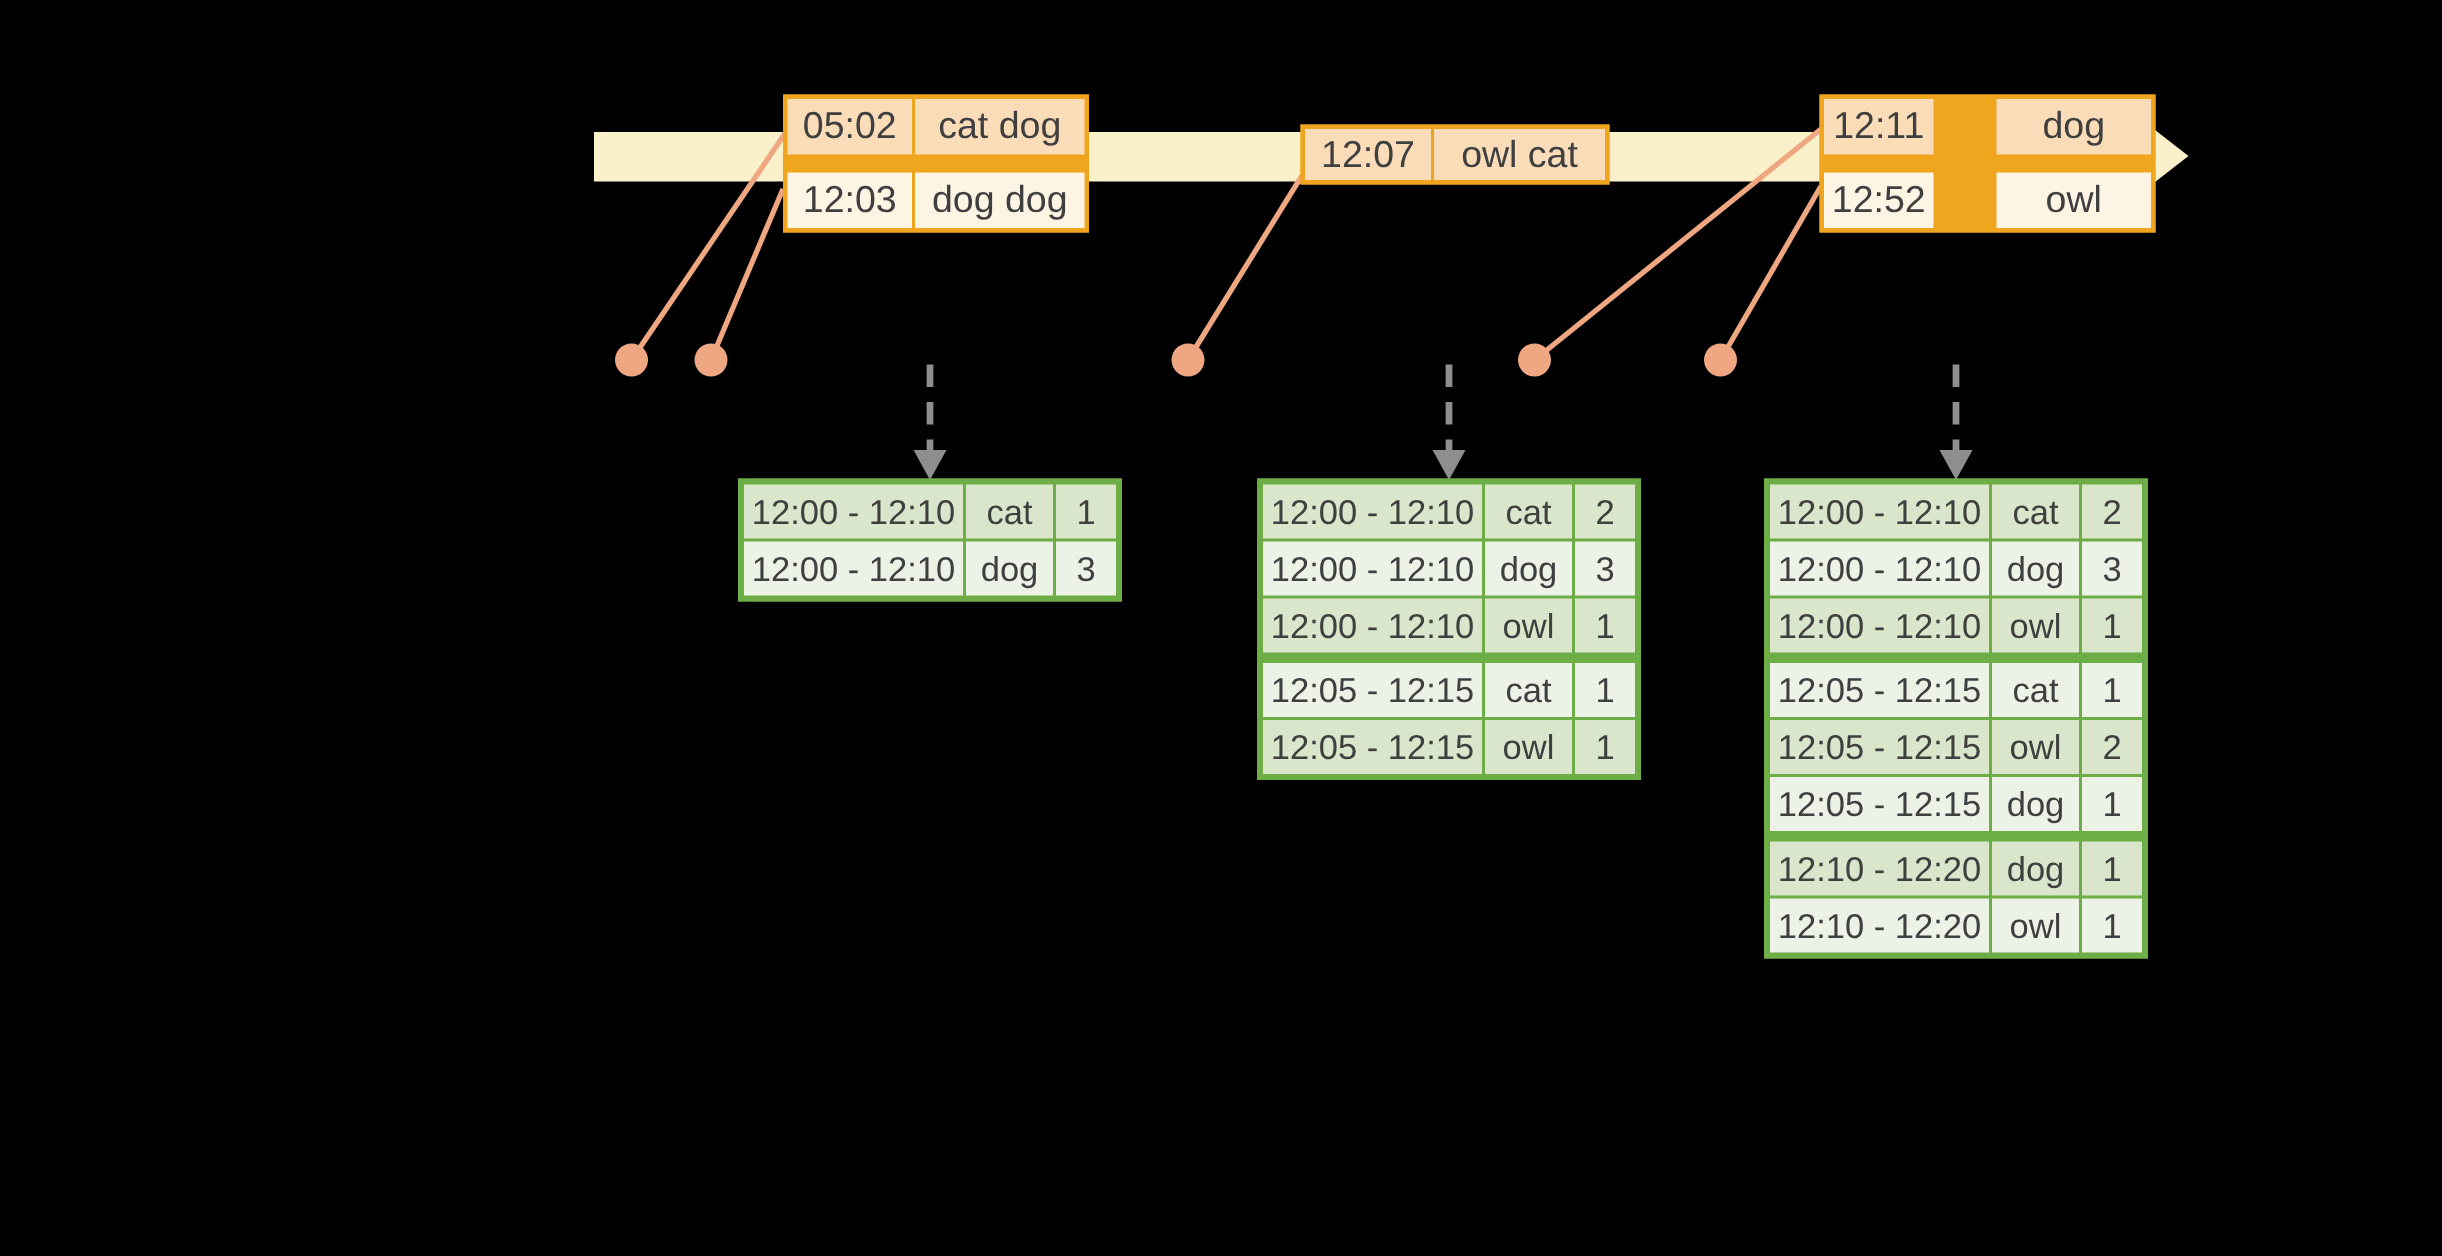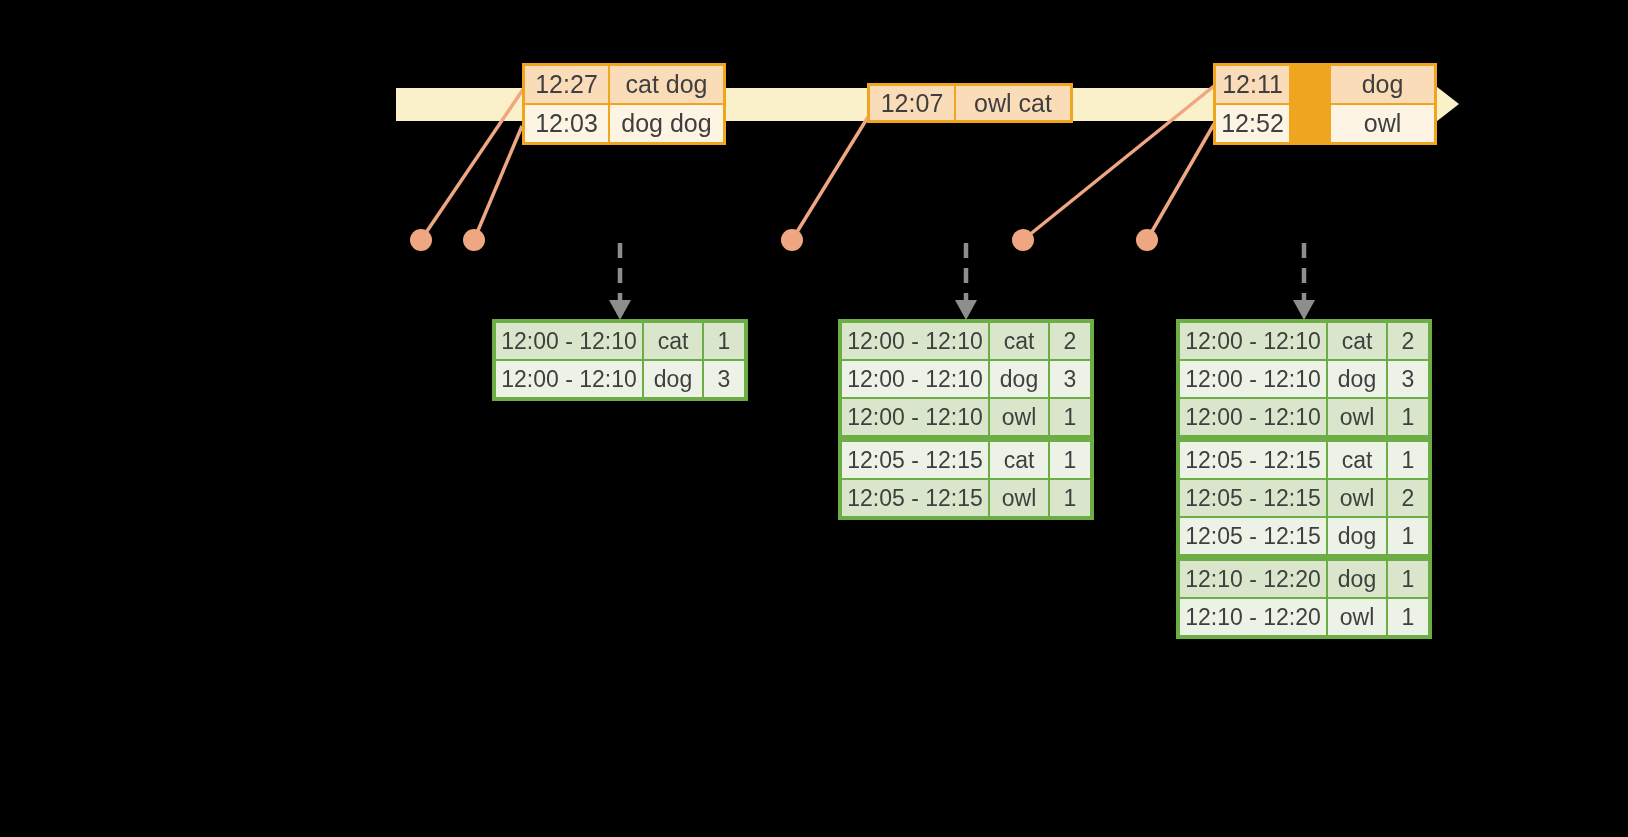--- a/index.html
+++ b/index.html
@@ -16,21 +16,21 @@
     --c-trigger-arrow:#8E8E8E;
   }
   html,body{margin:0;padding:0;}
   body{background:var(--c-background,#000);font-family:"Liberation Sans","DejaVu Sans",sans-serif;}
   .stage{position:relative;width:1628px;height:837px;background:var(--c-background,#000);overflow:hidden;}
   .overlay{position:absolute;left:0;top:0;width:1628px;height:837px;display:block;}
 
   
   .etable{position:absolute;background:var(--c-event-border);border:3px solid var(--c-event-border);}
   .etable .row{display:grid;column-gap:2px;}
-  .etable .row + .row{margin-top:2px;}
+  .etable .row + .row{margin-top:12px;}
   .etable .cell{display:flex;align-items:center;justify-content:center;
                 font-size:25px;color:var(--c-text);line-height:1;}
   .etable .row:nth-child(odd) .cell{background:var(--c-event-row-odd);}
   .etable .row:nth-child(even) .cell{background:var(--c-event-row-even);}
   #etable1{left:522px;top:63px;}
   #etable1 .row{grid-template-columns:83px 113px;height:37px;}
   #etable2{left:867px;top:83px;}
   #etable2 .row{grid-template-columns:84px 114px;height:34px;}
   #etable3{left:1213px;top:63px;}
   #etable3 .row{grid-template-columns:73px 103px;height:37px;gap:42px;}
@@ -79,21 +79,21 @@
       <polygon points="609,300 631,300 620,320" style="fill:var(--c-trigger-arrow,#8E8E8E)"></polygon>
       <line x1="966" y1="243" x2="966" y2="302" stroke-dasharray="15 10" style="stroke:var(--c-trigger-arrow,#8E8E8E);stroke-width:4.5"></line>
       <polygon points="955,300 977,300 966,320" style="fill:var(--c-trigger-arrow,#8E8E8E)"></polygon>
       <line x1="1304" y1="243" x2="1304" y2="302" stroke-dasharray="15 10" style="stroke:var(--c-trigger-arrow,#8E8E8E);stroke-width:4.5"></line>
       <polygon points="1293,300 1315,300 1304,320" style="fill:var(--c-trigger-arrow,#8E8E8E)"></polygon>
     </g>
   </svg>
 
   <div id="etable1" class="etable">
       <div class="row">
-        <div class="cell col-time">12:27</div>
+        <div class="cell col-time">05:02</div>
         <div class="cell col-words">cat dog</div>
       </div>
       <div class="row">
         <div class="cell col-time">12:03</div>
         <div class="cell col-words">dog dog</div>
       </div>
     </div>
   <div id="etable2" class="etable">
       <div class="row">
         <div class="cell col-time">12:07</div>

